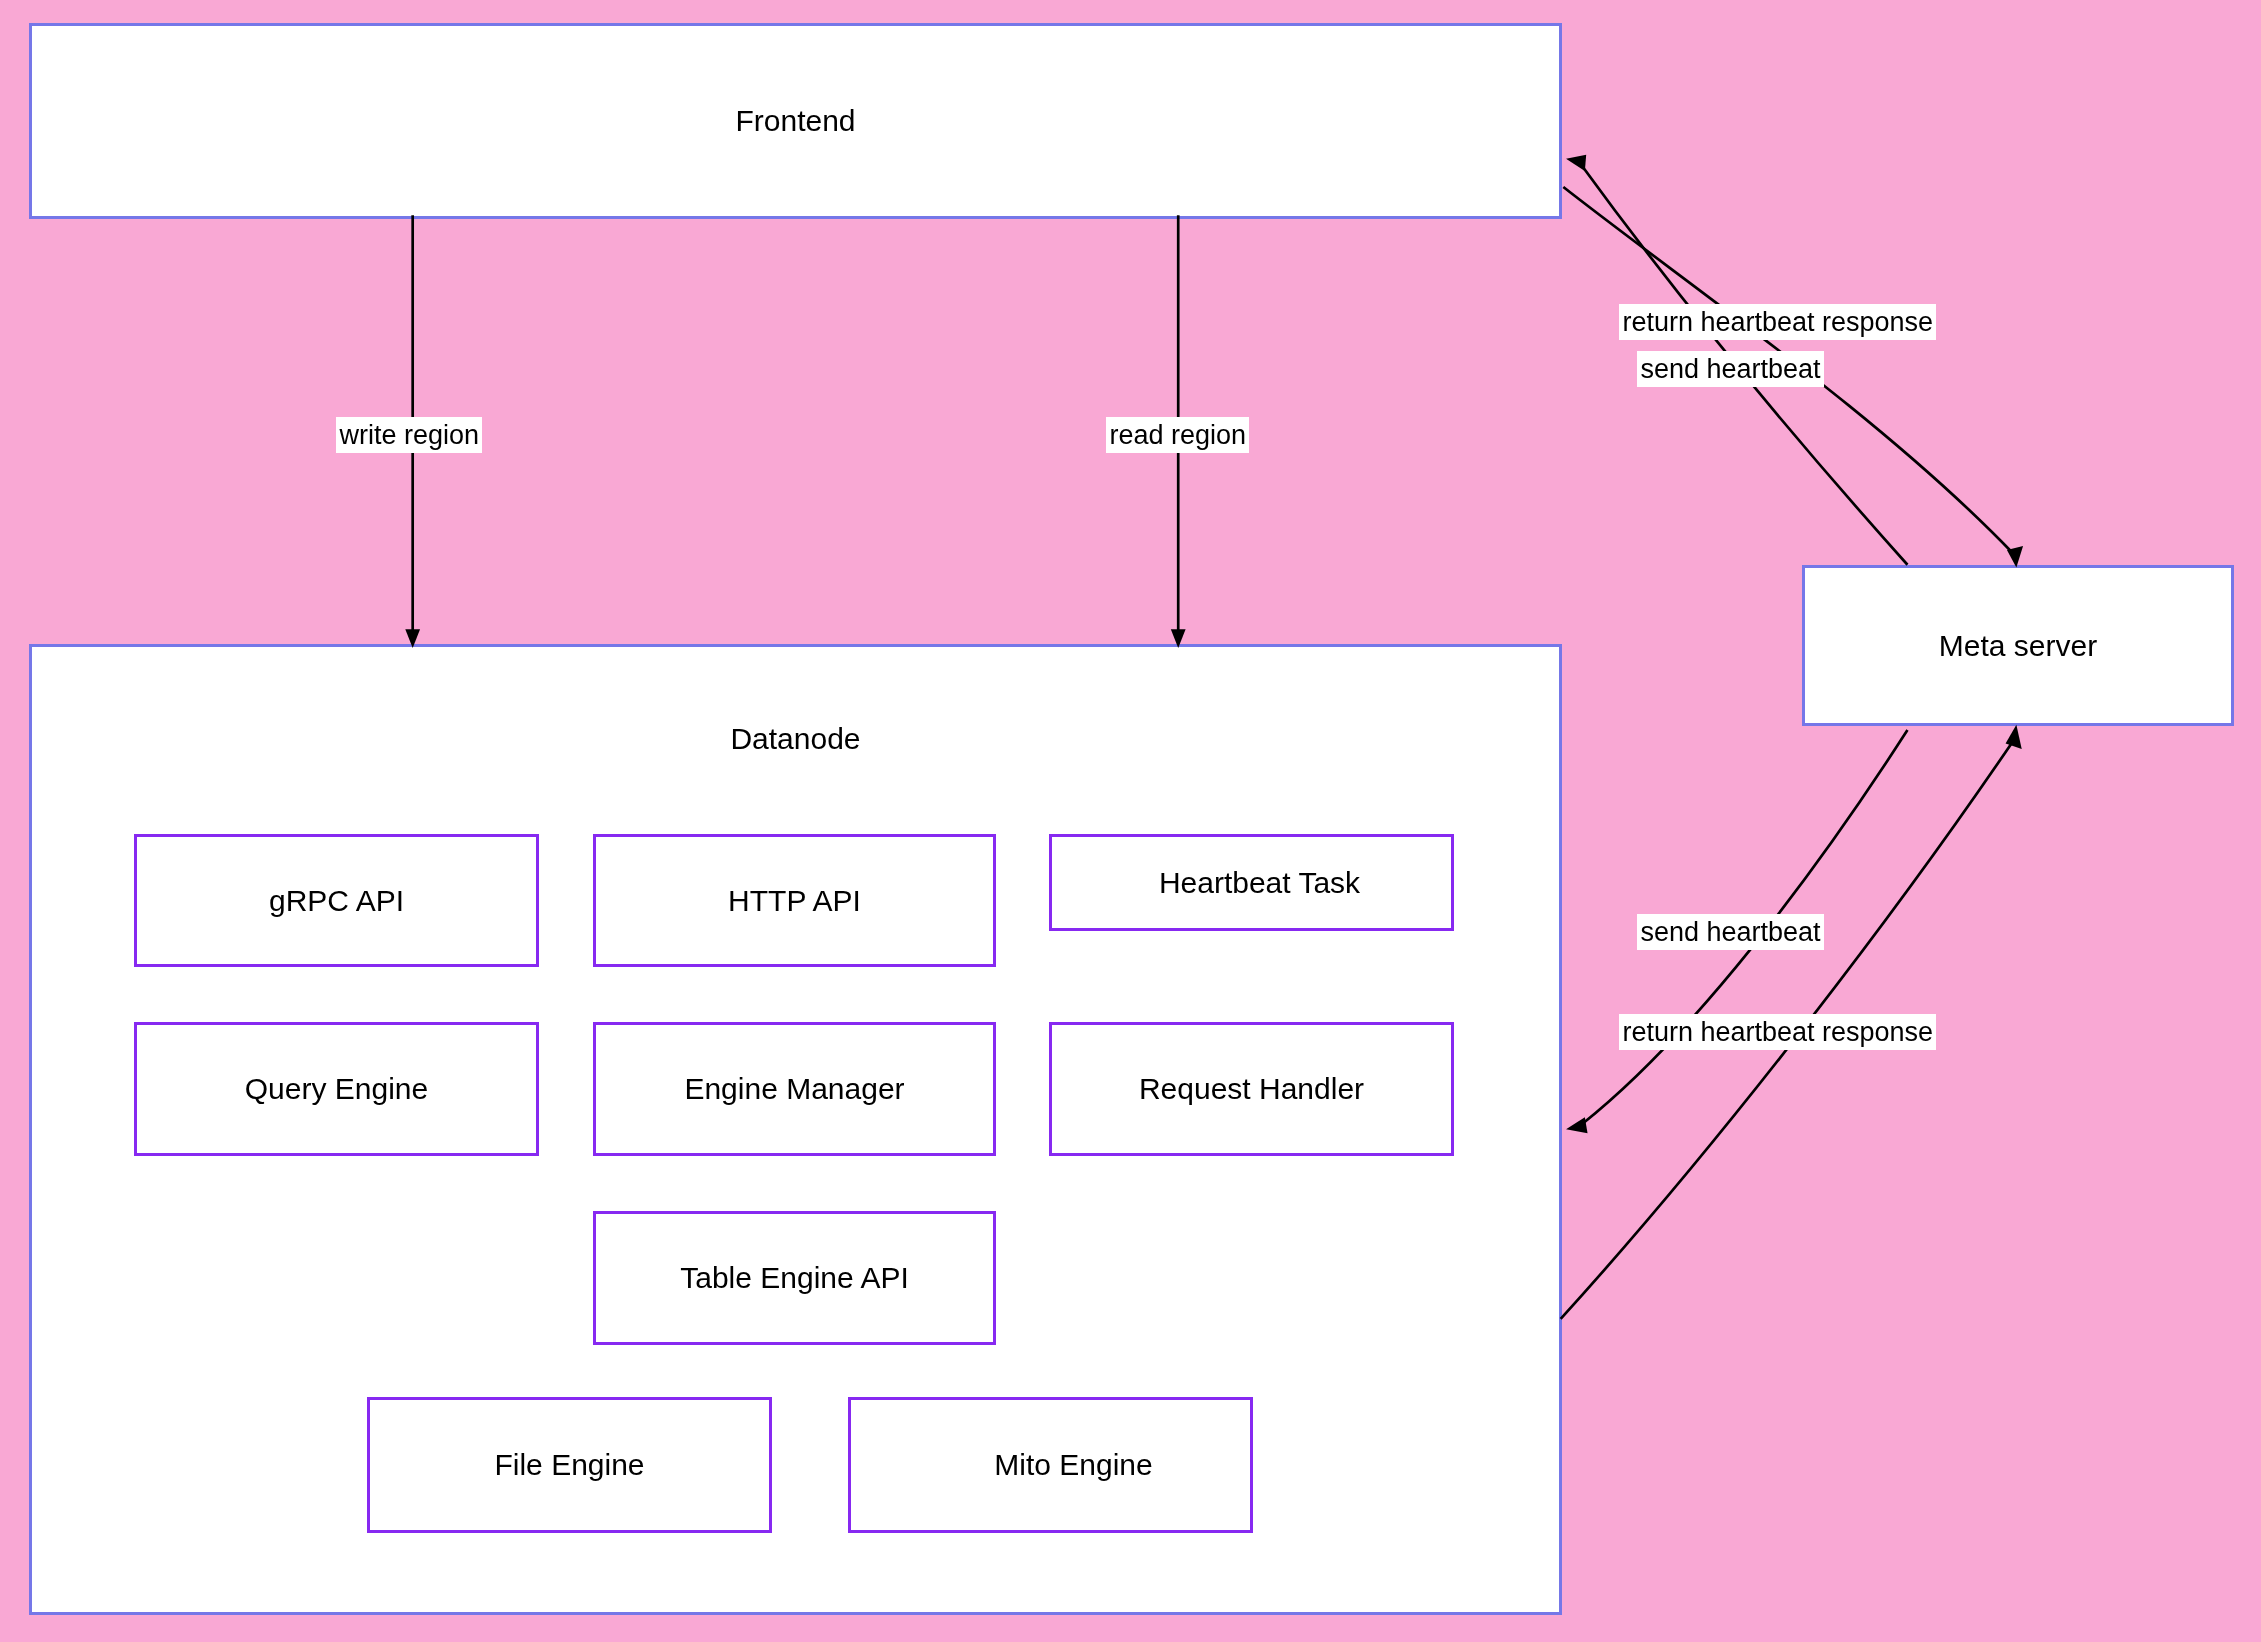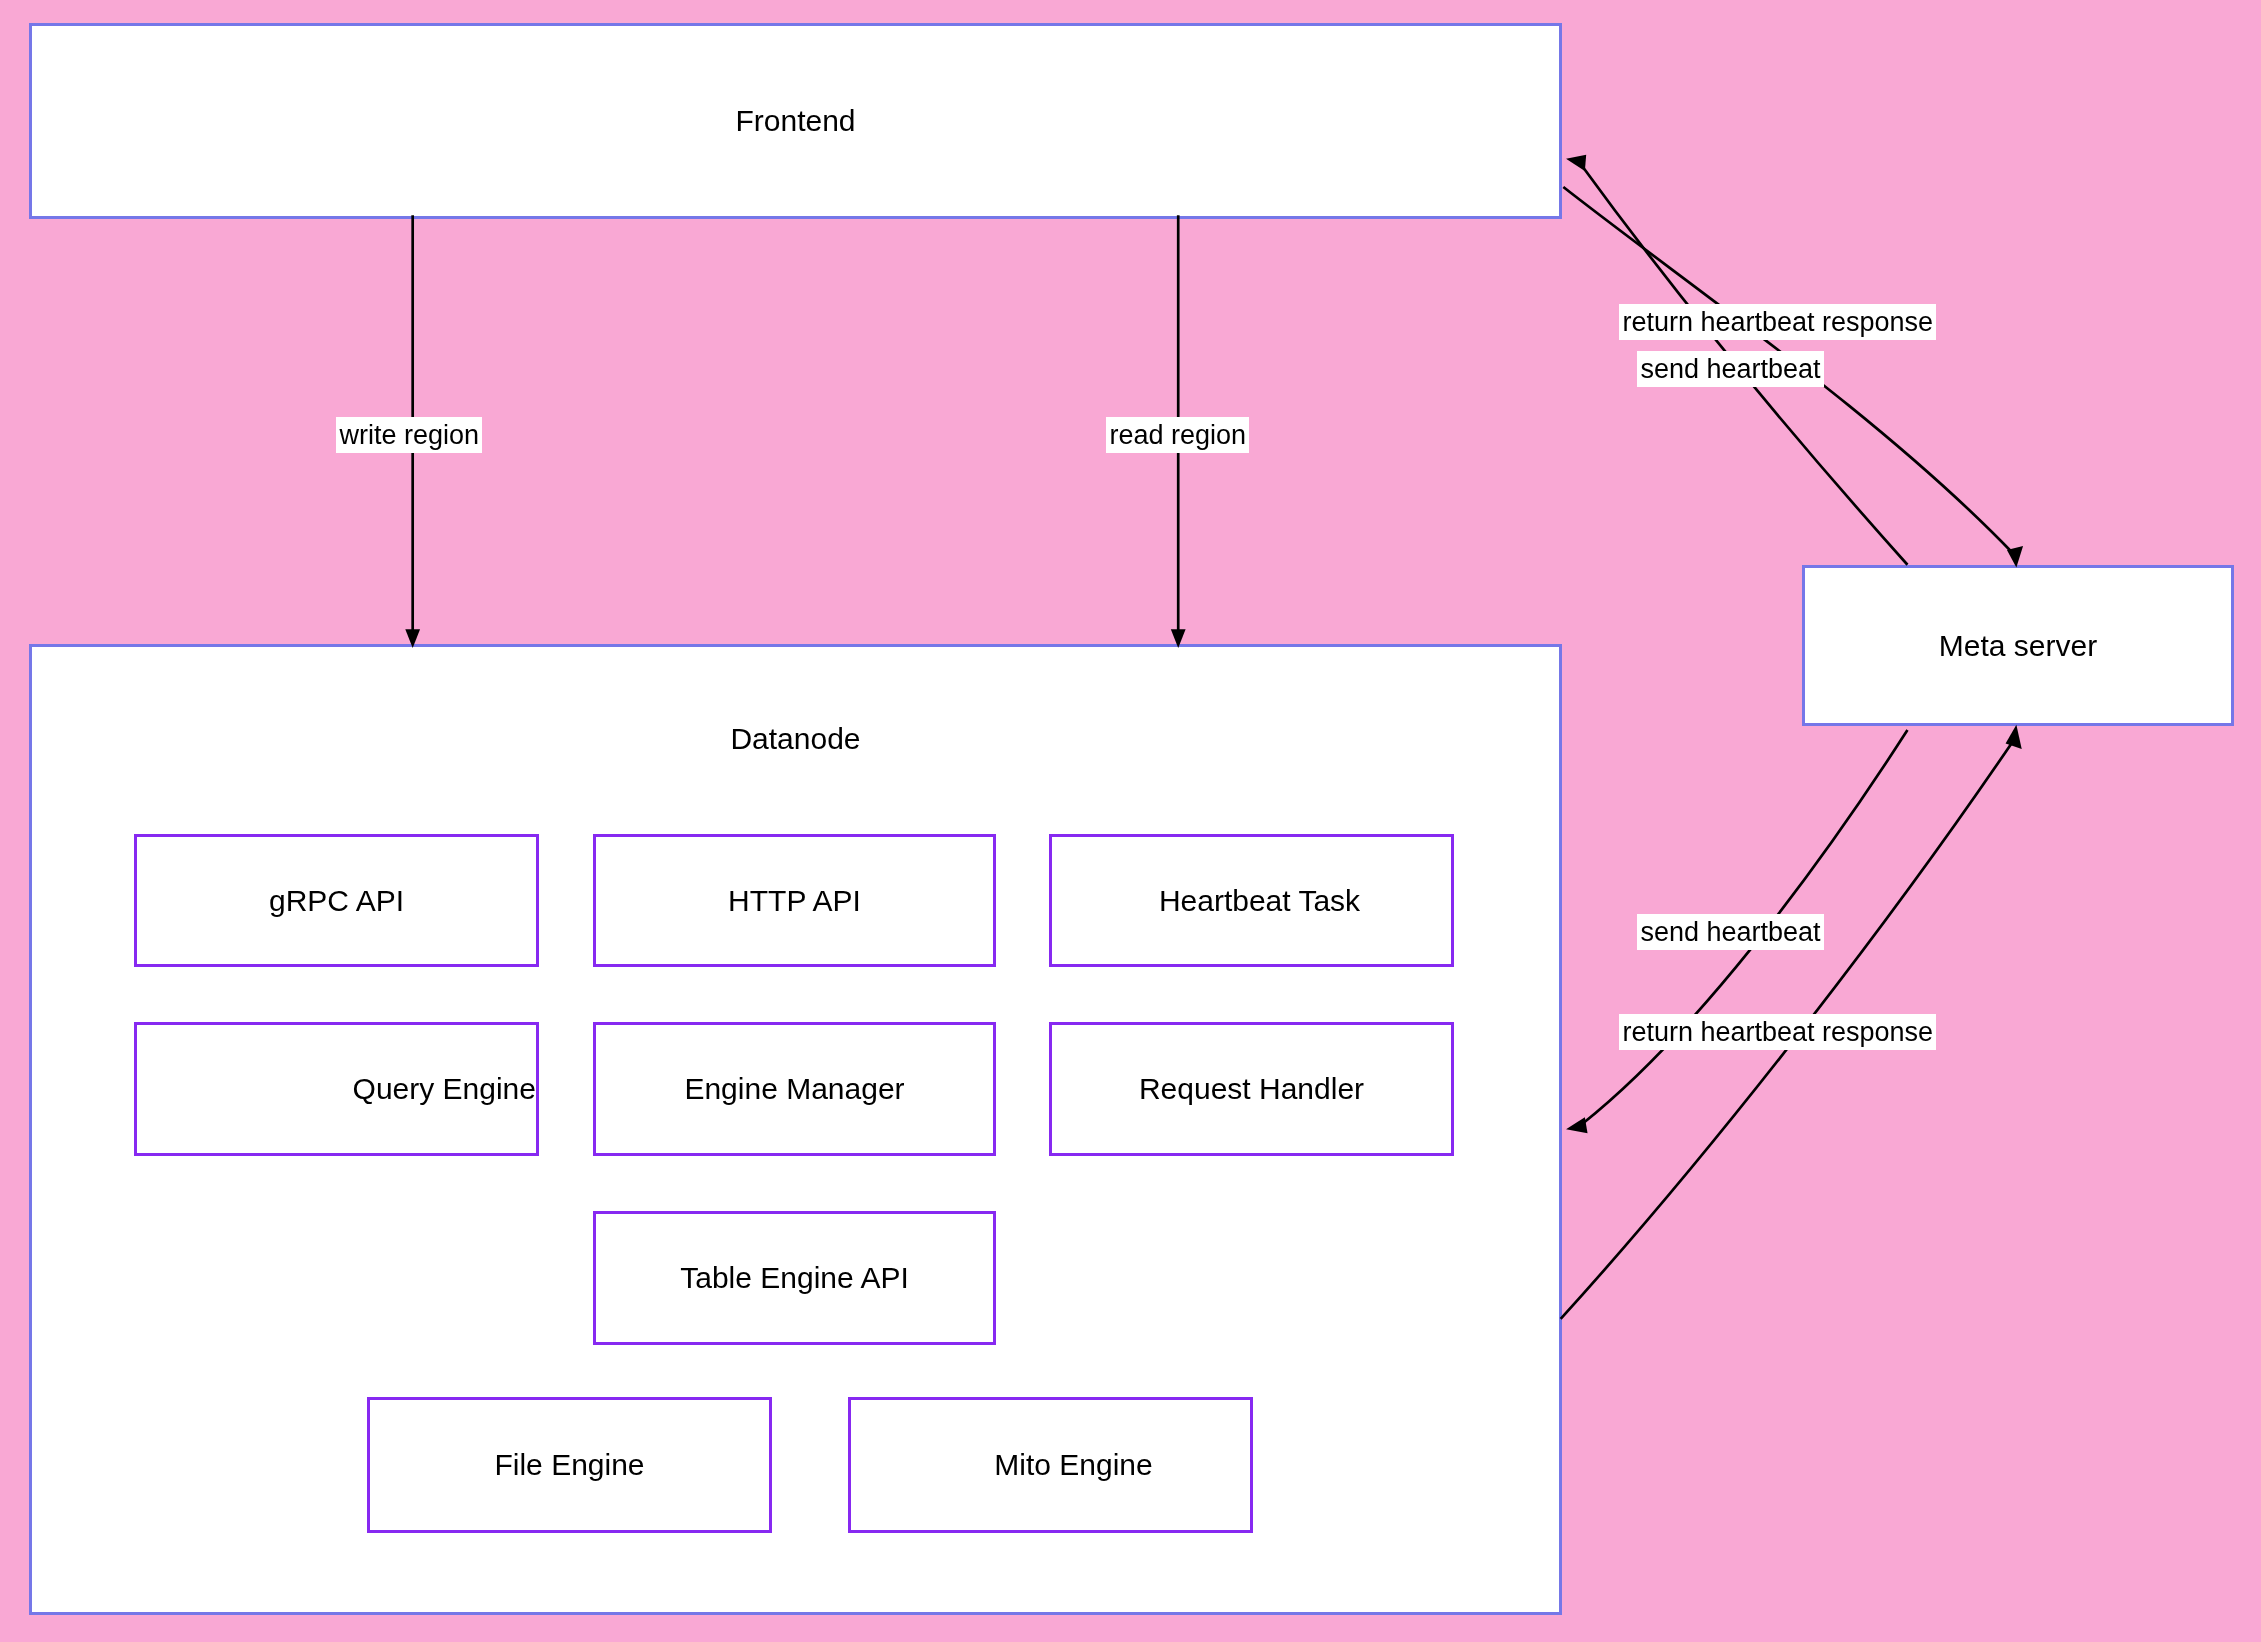--- a/index.html
+++ b/index.html
@@ -79,24 +79,24 @@
     <div class="container-title">Datanode</div>
   </div>
 
   <div>
     <div class="node inner" style="left:134px; top:834px; width:405px; height:133px;">
       <span class="node-label">gRPC API</span>
     </div>
     <div class="node inner" style="left:593px; top:834px; width:403px; height:133px;">
       <span class="node-label">HTTP API</span>
     </div>
-    <div class="node inner" style="left:1049px; top:834px; width:405px; height:133px;padding-left:16px;">
+    <div class="node inner" style="left:1049px; top:834px; width:405px; height:97px;padding-left:16px;">
       <span class="node-label">Heartbeat Task</span>
     </div>
-    <div class="node inner" style="left:134px; top:1022px; width:405px; height:134px;justify-content:flex-end;">
+    <div class="node inner" style="left:134px; top:1022px; width:405px; height:134px;">
       <span class="node-label">Query Engine</span>
     </div>
     <div class="node inner" style="left:593px; top:1022px; width:403px; height:134px;">
       <span class="node-label">Engine Manager</span>
     </div>
     <div class="node inner" style="left:1049px; top:1022px; width:405px; height:134px;">
       <span class="node-label">Request Handler</span>
     </div>
     <div class="node inner" style="left:593px; top:1211px; width:403px; height:134px;">
       <span class="node-label">Table Engine API</span>

